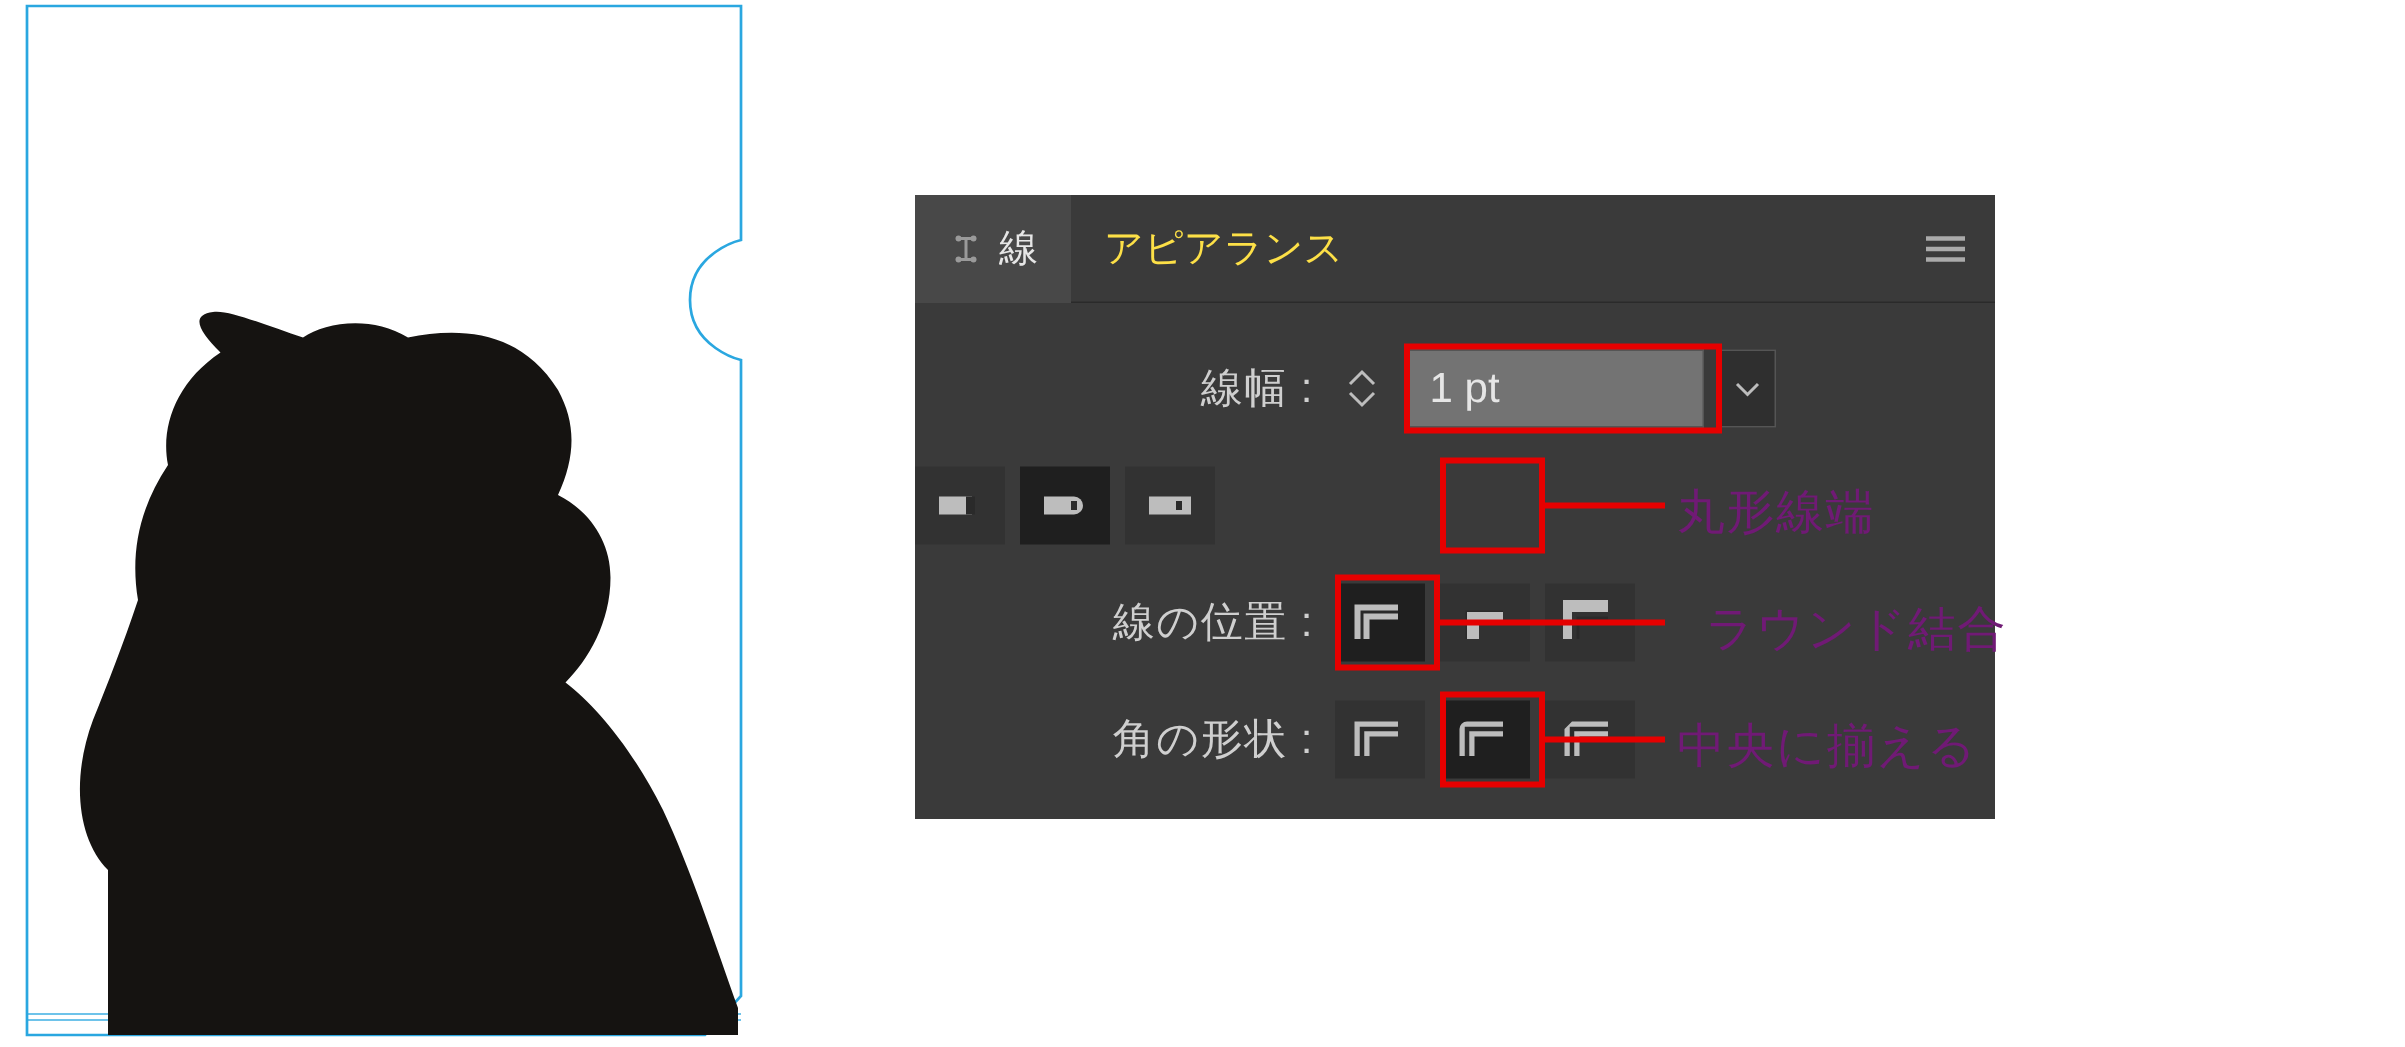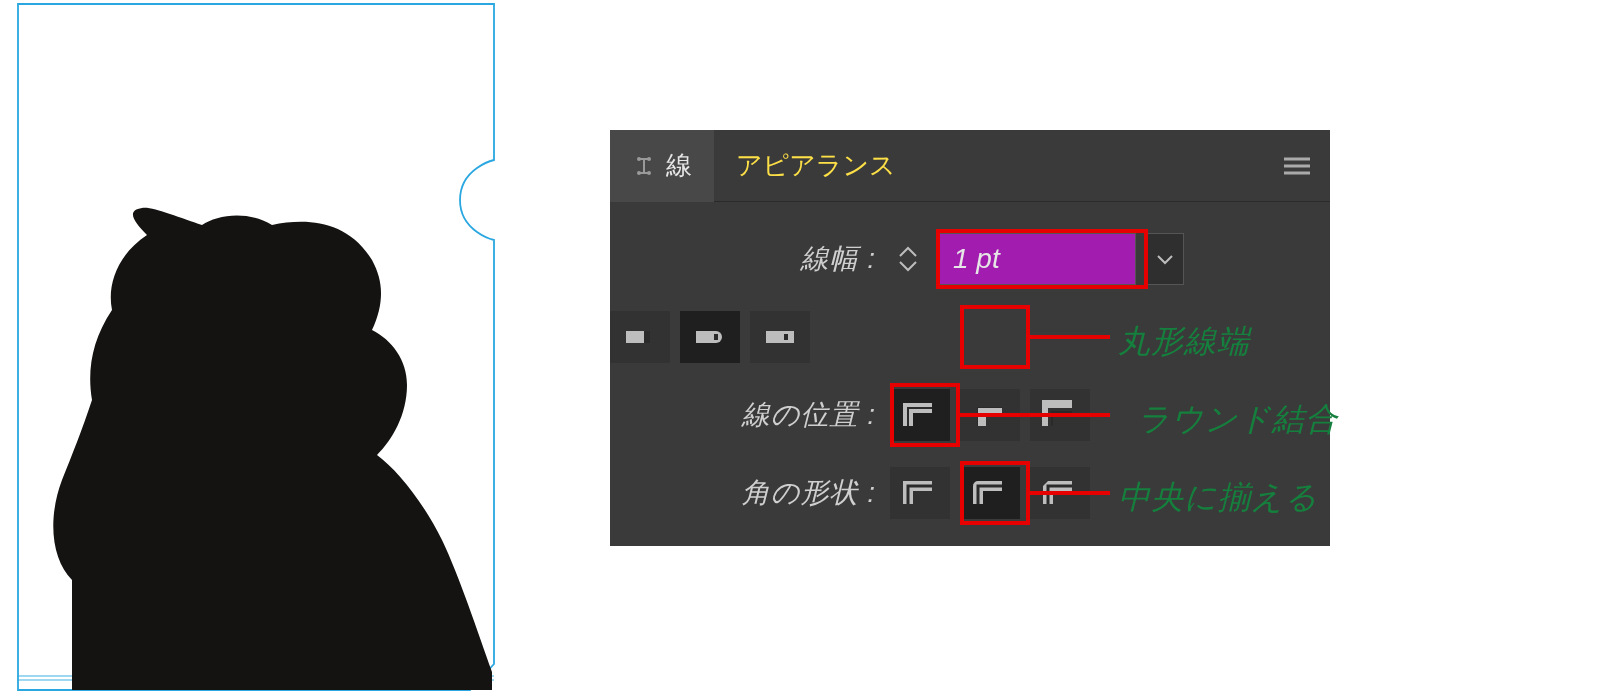--- a/index.html
+++ b/index.html
@@ -88,21 +88,20 @@
   .flyout svg { display: block; }
 
   .panel-body {
     padding: 18px 0 0 0;
   }
   .row {
     display: flex;
     align-items: center;
     height: 78px;
     position: relative;
-    font-style: italic;
   }
   .row-label {
     width: 280px;
     text-align: right;
     padding-right: 14px;
     color: #cfcfcf;
     font-size: 28px;
     letter-spacing: 1px;
   }
   .controls {
@@ -118,21 +117,21 @@
     flex-direction: column;
     justify-content: center;
     align-items: center;
     color: #bdbdbd;
   }
   .stepper svg { display: block; }
 
   .weight-field {
     width: 200px;
     height: 52px;
-    background: #a21caf;
+    background: #737373;
     border: 1px solid #555;
     color: #e6e6e6;
     display: flex;
     align-items: center;
     padding: 0 16px;
     font-size: 28px;
   }
   .dd {
     width: 38px;
     height: 52px;
@@ -164,26 +163,25 @@
   .hl-line {
     position: absolute;
     height: 4px;
     background: #e60000;
     pointer-events: none;
   }
 
   
   .annot {
     position: absolute;
-    color: #15803d;
+    color: #701a75;
     font-size: 32px;
     font-weight: 400;
     letter-spacing: 1px;
     white-space: nowrap;
-    font-style: italic;
   }
 </style>
 </head>
 <body>
 
 <div class="artboard">
   <svg class="file-outline" viewBox="0 0 490 696" preserveAspectRatio="none">
     <path d="M 6 4 H 482 V 160
              C 482 160 448 168 448 200
              C 448 232 482 240 482 240

